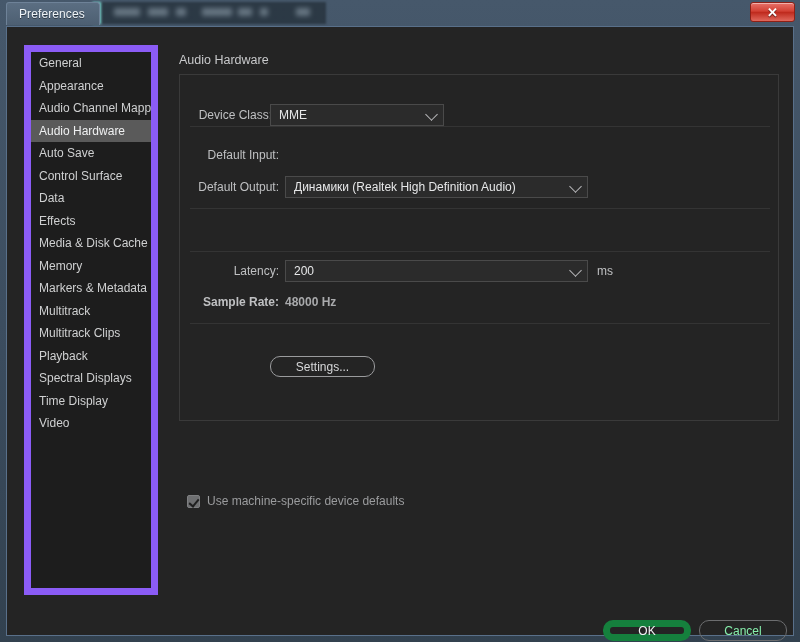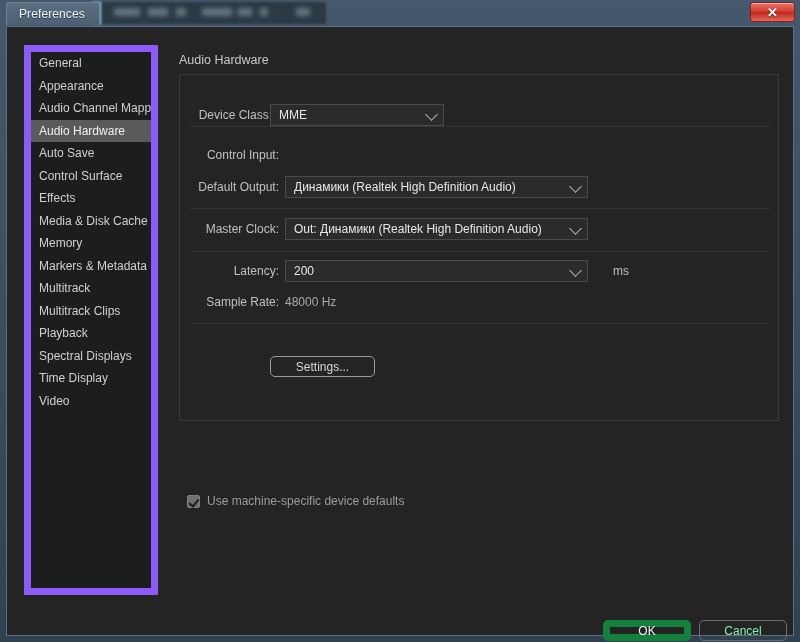--- a/index.html
+++ b/index.html
@@ -144,30 +144,30 @@
     transform: rotate(-45deg);
   }
   .staticval {
     position: absolute; top: 0; height: 22px;
     display: flex; align-items: center;
     color: #a9aaac; font-size: 12px;
   }
   .unit {
     position: absolute; top: 0; height: 22px;
     display: flex; align-items: center;
-    color: #bfc0c2; font-size: 12px; margin-left: 16px;
+    color: #bfc0c2; font-size: 12px;
   }
   .divider {
     position: absolute; height: 1px; background: #343434;
   }
 
   .pill {
     position: absolute;
     display: flex; align-items: center; justify-content: center;
-    border-radius: 5px;
+    border-radius: 10px;
     font-size: 12px;
     cursor: pointer;
     background: transparent;
   }
   .pill.settings {
     left: 90px; top: 281px; width: 105px; height: 21px;
     border: 1px solid #9a9b9d; color: #d6d7d9;
   }
 
   
@@ -222,20 +222,21 @@
 
   <div class="body">
 
     <div class="sidebar">
       <div class="side-item">General</div>
       <div class="side-item">Appearance</div>
       <div class="side-item">Audio Channel Mapping</div>
       <div class="side-item selected">Audio Hardware</div>
       <div class="side-item">Auto Save</div>
       <div class="side-item">Control Surface</div>
+      <div class="side-item">Data</div>
       <div class="side-item">Effects</div>
       <div class="side-item">Media &amp; Disk Cache</div>
       <div class="side-item">Memory</div>
       <div class="side-item">Markers &amp; Metadata</div>
       <div class="side-item">Multitrack</div>
       <div class="side-item">Multitrack Clips</div>
       <div class="side-item">Playback</div>
       <div class="side-item">Spectral Displays</div>
       <div class="side-item">Time Display</div>
       <div class="side-item">Video</div>
@@ -250,51 +251,44 @@
         <div class="row" style="top:29px;">
           <div class="lbl l1">Device Class:</div>
           <div class="sel" style="left:90px; width:174px;">
             <span>MME</span>
             <span class="chev"></span>
           </div>
         </div>
         <div class="divider" style="left:10px; top:51px; width:580px;"></div>
 
         <div class="row" style="top:69px;">
-          <div class="lbl l2">Control Input:</div>
+          <div class="lbl l2">Default Input:</div>
         </div>
 
         <div class="row" style="top:101px;">
           <div class="lbl l2">Default Output:</div>
           <div class="sel" style="left:105px; width:303px;">
             <span>Динамики (Realtek High Definition Audio)</span>
             <span class="chev"></span>
           </div>
         </div>
         <div class="divider" style="left:10px; top:133px; width:580px;"></div>
 
-        <div class="row" style="top:143px;">
-          <div class="lbl l2">Master Clock:</div>
-          <div class="sel" style="left:105px; width:303px;">
-            <span>Out: Динамики (Realtek High Definition Audio)</span>
-            <span class="chev"></span>
-          </div>
-        </div>
         <div class="divider" style="left:10px; top:176px; width:580px;"></div>
 
         <div class="row" style="top:185px;">
           <div class="lbl l2">Latency:</div>
           <div class="sel" style="left:105px; width:303px;">
             <span>200</span>
             <span class="chev"></span>
           </div>
           <div class="unit" style="left:417px;">ms</div>
         </div>
 
-        <div class="row" style="top:216px;">
+        <div class="row" style="top:216px;font-weight:bold;">
           <div class="lbl l2">Sample Rate:</div>
           <div class="staticval" style="left:105px;">48000 Hz</div>
         </div>
         <div class="divider" style="left:10px; top:248px; width:580px;"></div>
 
         <div class="pill settings">Settings...</div>
       </div>
 
       <div class="checkrow">
         <div class="cbox"></div>

